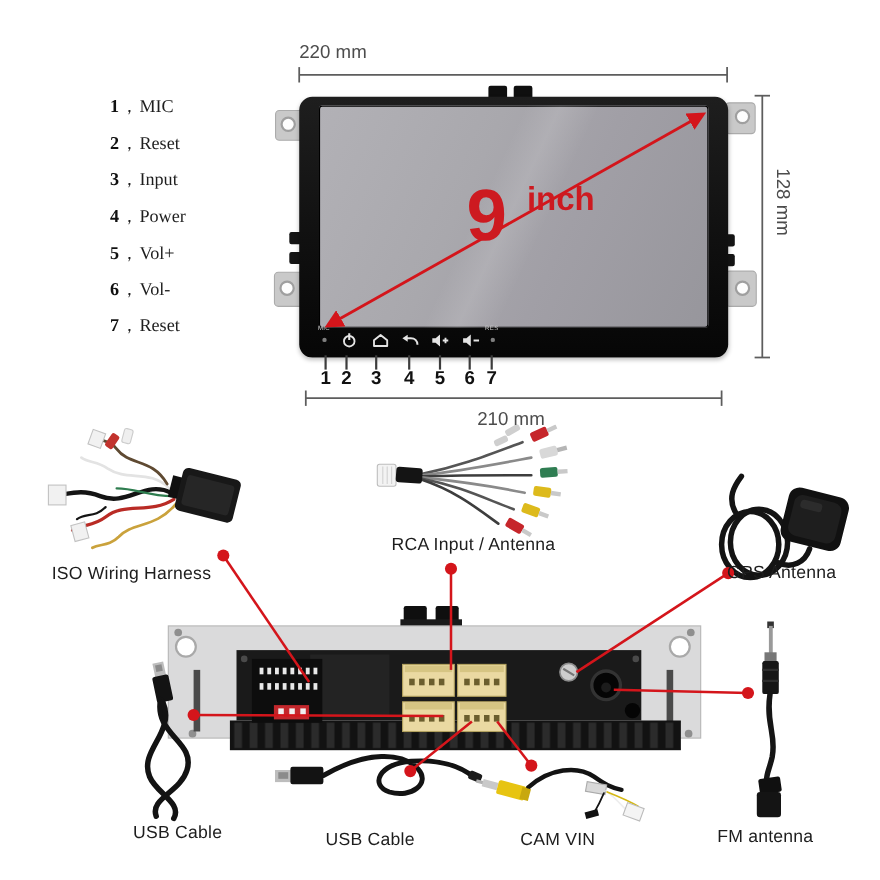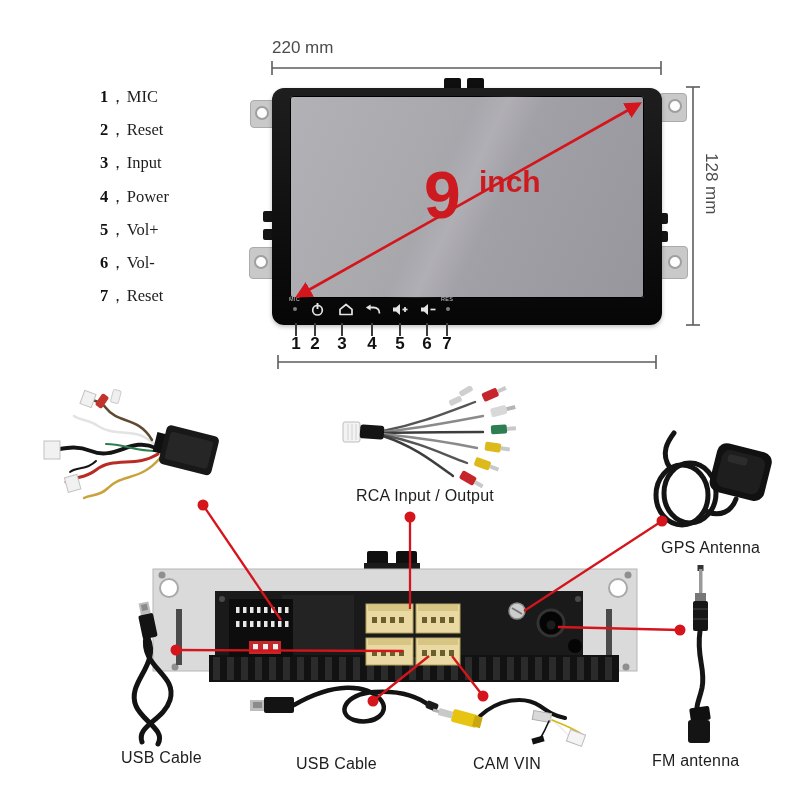--- a/index.html
+++ b/index.html
@@ -123,20 +123,21 @@
   <span class="bnum" style="left:334px;">3</span>
   <span class="bnum" style="left:364px;">4</span>
   <span class="bnum" style="left:392px;">5</span>
   <span class="bnum" style="left:419px;">6</span>
   <span class="bnum" style="left:439px;">7</span>
 
   <span id="nine">9</span>
   <span id="inchu">inch</span>
   <div class="dim" id="dimT">220 mm</div>
   <div class="dim" id="dimR">128 mm</div>
+  <div class="dim" id="dimB">210 mm</div>
 
   <svg class="abs" style="left:36px;top:386px;" width="205" height="126" viewBox="0 0 205 126">
     <g fill="none" stroke-linecap="round">
       <path d="M120,62 C95,50 80,75 55,65 C40,59 30,62 18,64" stroke="#141414" stroke-width="4"></path>
       <path d="M122,68 C100,82 78,70 60,84 C48,93 40,90 30,96" stroke="#b92b25" stroke-width="3"></path>
       <path d="M118,58 C100,40 80,52 62,40 C52,33 45,35 38,30" stroke="#e3e3e3" stroke-width="2.5"></path>
       <path d="M124,72 C105,95 85,88 72,102 C63,111 55,108 48,112" stroke="#caa23c" stroke-width="2.5"></path>
       <path d="M116,54 C102,30 82,38 70,22 C64,14 58,16 52,12" stroke="#5f4a32" stroke-width="2.5"></path>
       <path d="M121,65 C98,65 88,58 70,58" stroke="#2e7d4f" stroke-width="2"></path>
       <path d="M60,75 C50,85 42,80 34,86" stroke="#141414" stroke-width="2"></path>
@@ -340,22 +341,23 @@
     <rect x="21" y="6" width="3.5" height="26" fill="#9a9a9a"></rect>
     <rect x="17" y="30" width="11" height="10" fill="#777777"></rect>
     <rect x="15" y="38" width="15" height="30" rx="2" fill="#161616"></rect>
     <line x1="15" y1="46" x2="30" y2="46" stroke="#2e2e2e" stroke-width="2"></line>
     <line x1="15" y1="56" x2="30" y2="56" stroke="#2e2e2e" stroke-width="2"></line>
     <path d="M22,68 C18,95 28,105 24,125 C21,138 18,142 19,148" fill="none" stroke="#151515" stroke-width="5" stroke-linecap="round"></path>
     <rect x="12" y="144" width="20" height="14" rx="2" fill="#101010" transform="rotate(-8 22 151)"></rect>
     <rect x="10" y="157" width="22" height="23" rx="3" fill="#141414"></rect>
   </svg>
 
-  <div class="lbl" style="left:356px;top:487px;">RCA Input / Output</div>
-  <div class="lbl" style="left:661px;top:539px;">GPS Antenna</div>
+  <div class="lbl" style="left:47px;top:513px;">ISO Wiring Harness</div>
+  <div class="lbl" style="left:356px;top:487px;">RCA Input / Antenna</div>
+  <div class="lbl" style="left:661px;top:512px;">GPS Antenna</div>
   <div class="lbl" style="left:121px;top:749px;">USB Cable</div>
   <div class="lbl" style="left:296px;top:755px;">USB Cable</div>
   <div class="lbl" style="left:473px;top:755px;">CAM VIN</div>
   <div class="lbl" style="left:652px;top:752px;">FM antenna</div>
 
   <svg id="overlay" width="800" height="800" viewBox="0 0 800 800">
     <defs>
       <marker id="ah" viewBox="0 0 10 10" refX="8" refY="5" markerWidth="6.5" markerHeight="6.5" orient="auto-start-reverse">
         <path d="M0,0 L10,5 L0,10 z" fill="#d4151b"></path>
       </marker>

